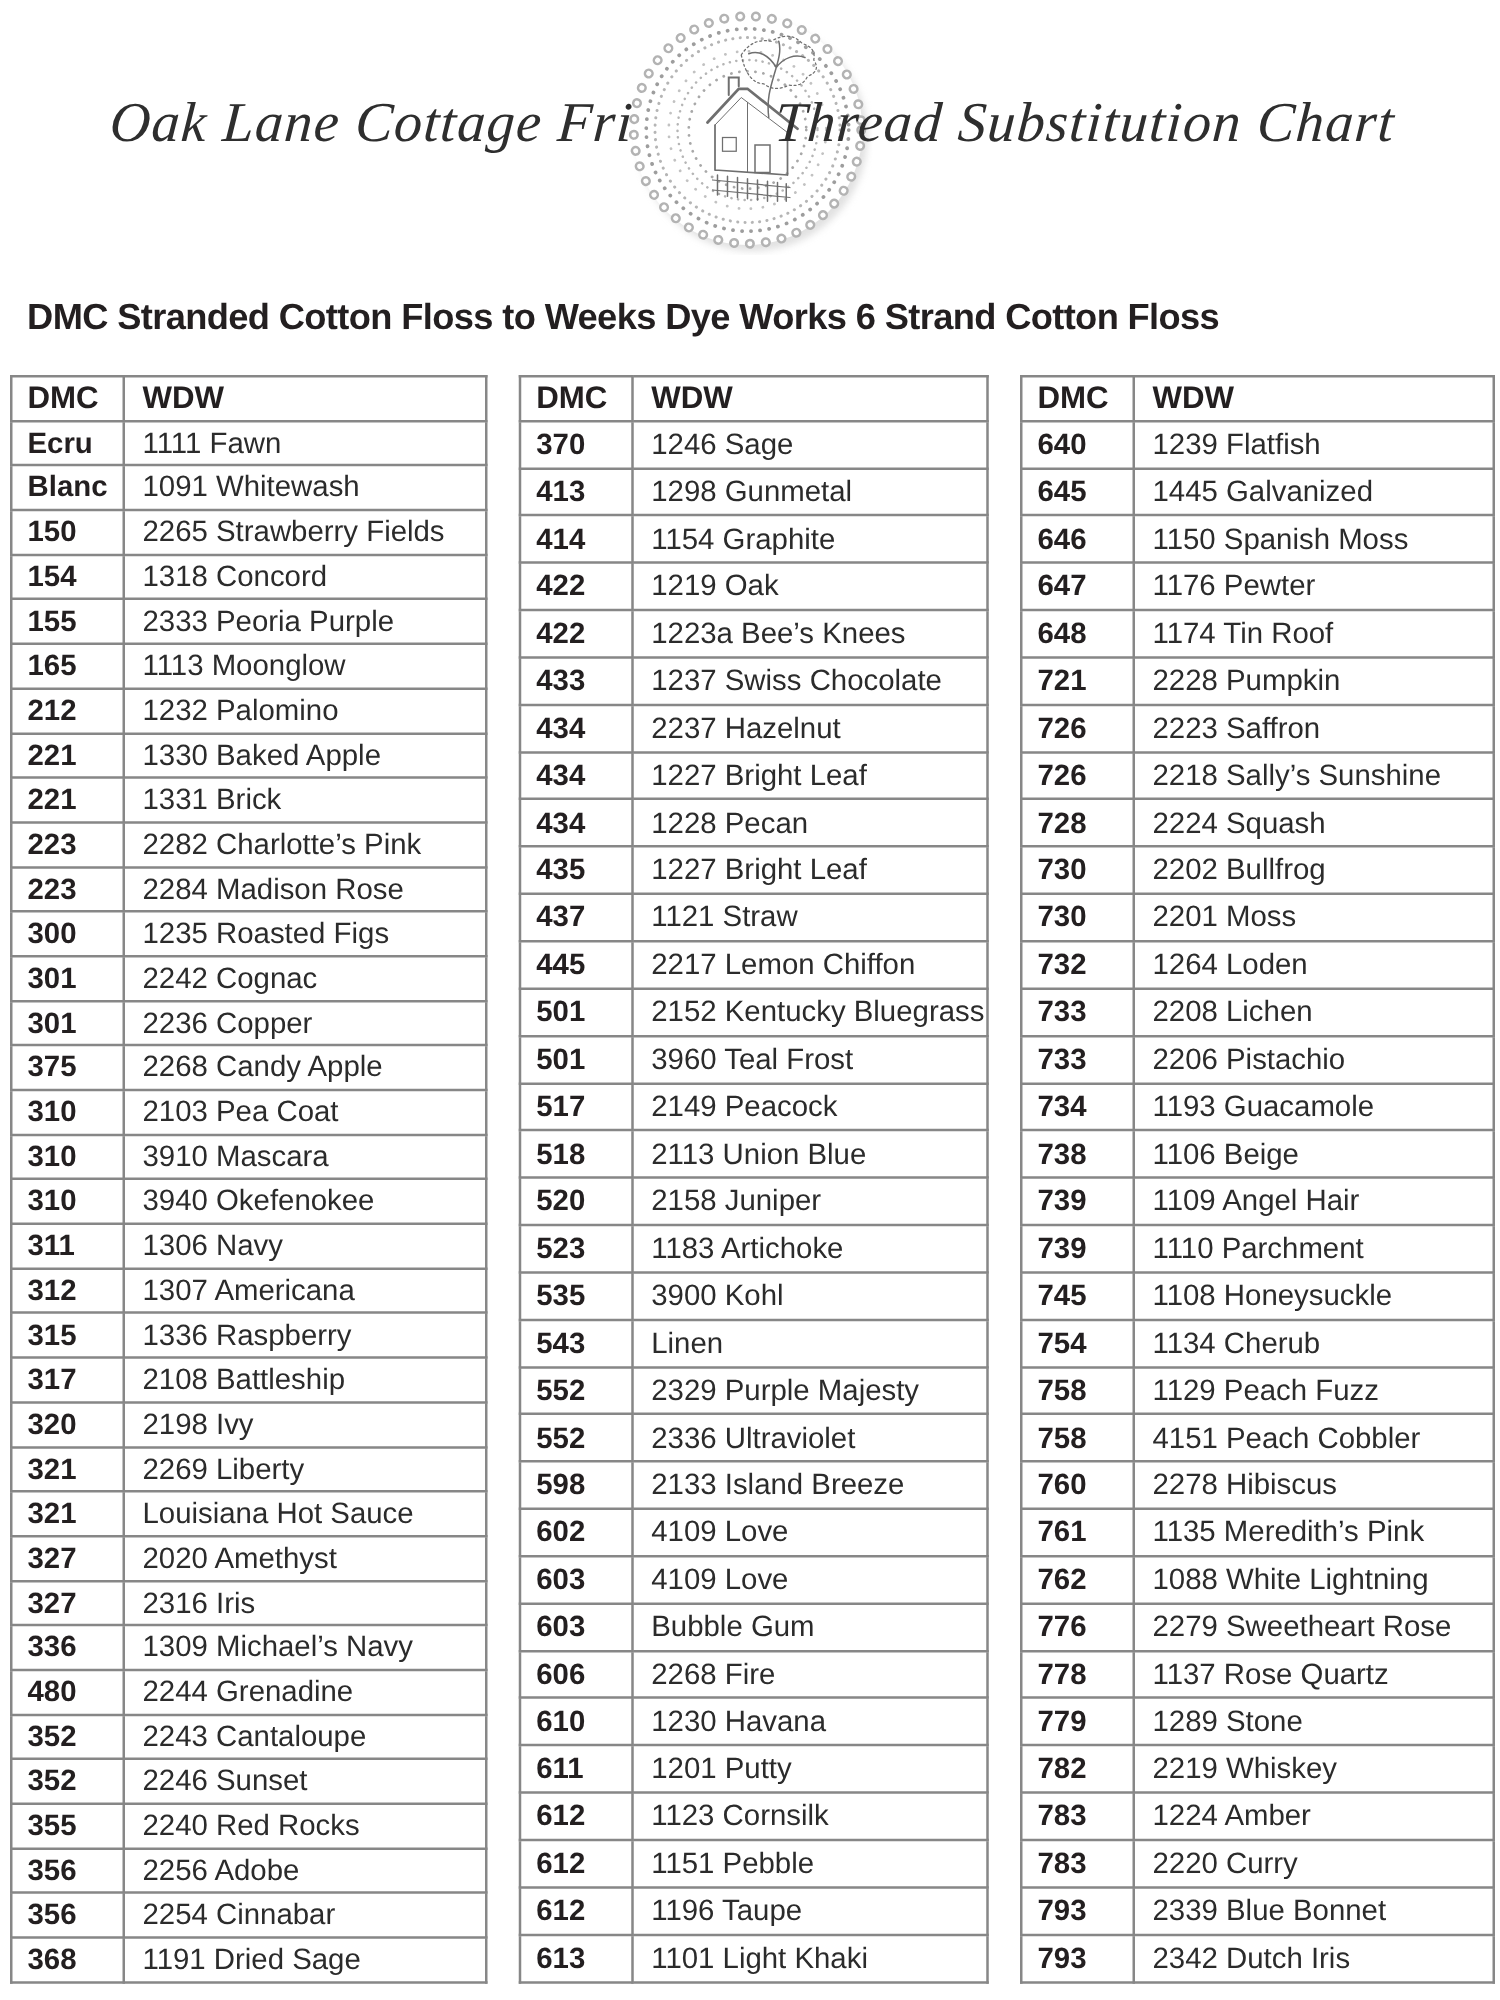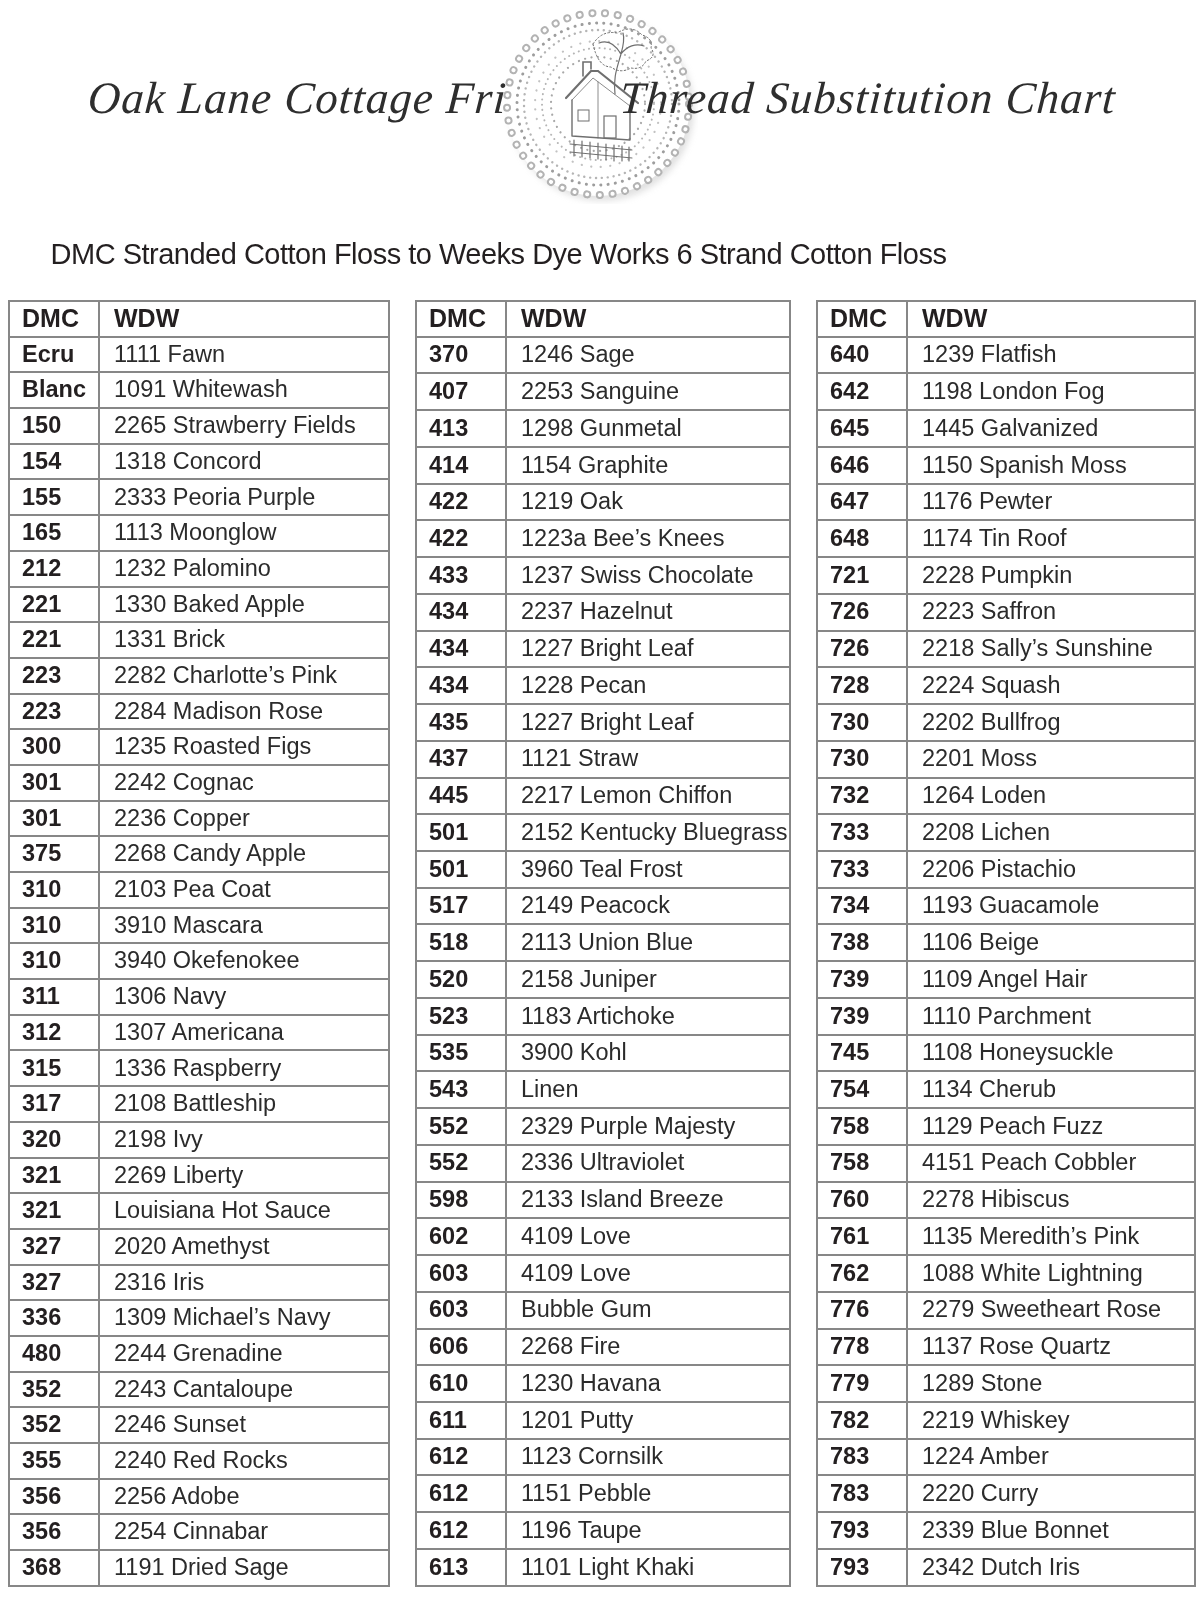--- a/index.html
+++ b/index.html
@@ -15,21 +15,21 @@
     font-style:italic; font-size:45px; color:#2e2e2e; letter-spacing:1px;
     transform:skewX(-4deg); white-space:nowrap;
   }
   .script-left  { left:88px; }
   .script-right { right:84px; }
   .doily { position:absolute; left:498px; top:4px; width:200px; height:200px; }
 
   
   .subtitle {
     position:absolute; top:238px; left:0; width:997px; text-align:center;
-    font-size:29px; font-weight:normal; letter-spacing:-0.5px; color:#231f20;
+    font-size:29px; font-weight:bold; letter-spacing:-0.5px; color:#231f20;
   }
 
   
   .tables {
     position:absolute; top:300px; left:8px; width:1188px;
     display:flex; justify-content:space-between;border-radius:21px;
   }
   table.sub-table {
     border-collapse:collapse; table-layout:fixed;
     background:#ffffff;
@@ -266,24 +266,20 @@
           <th class="dmc">DMC</th>
           <th class="wdw">WDW</th>
         </tr>
       </thead>
       <tbody>
           <tr>
             <td class="dmc">370</td>
             <td class="wdw">1246 Sage</td>
           </tr>
           <tr>
-            <td class="dmc">407</td>
-            <td class="wdw">2253 Sanguine</td>
-          </tr>
-          <tr>
             <td class="dmc">413</td>
             <td class="wdw">1298 Gunmetal</td>
           </tr>
           <tr>
             <td class="dmc">414</td>
             <td class="wdw">1154 Graphite</td>
           </tr>
           <tr>
             <td class="dmc">422</td>
             <td class="wdw">1219 Oak</td>
@@ -417,24 +413,20 @@
           <th class="dmc">DMC</th>
           <th class="wdw">WDW</th>
         </tr>
       </thead>
       <tbody>
           <tr>
             <td class="dmc">640</td>
             <td class="wdw">1239 Flatfish</td>
           </tr>
           <tr>
-            <td class="dmc">642</td>
-            <td class="wdw">1198 London Fog</td>
-          </tr>
-          <tr>
             <td class="dmc">645</td>
             <td class="wdw">1445 Galvanized</td>
           </tr>
           <tr>
             <td class="dmc">646</td>
             <td class="wdw">1150 Spanish Moss</td>
           </tr>
           <tr>
             <td class="dmc">647</td>
             <td class="wdw">1176 Pewter</td>

